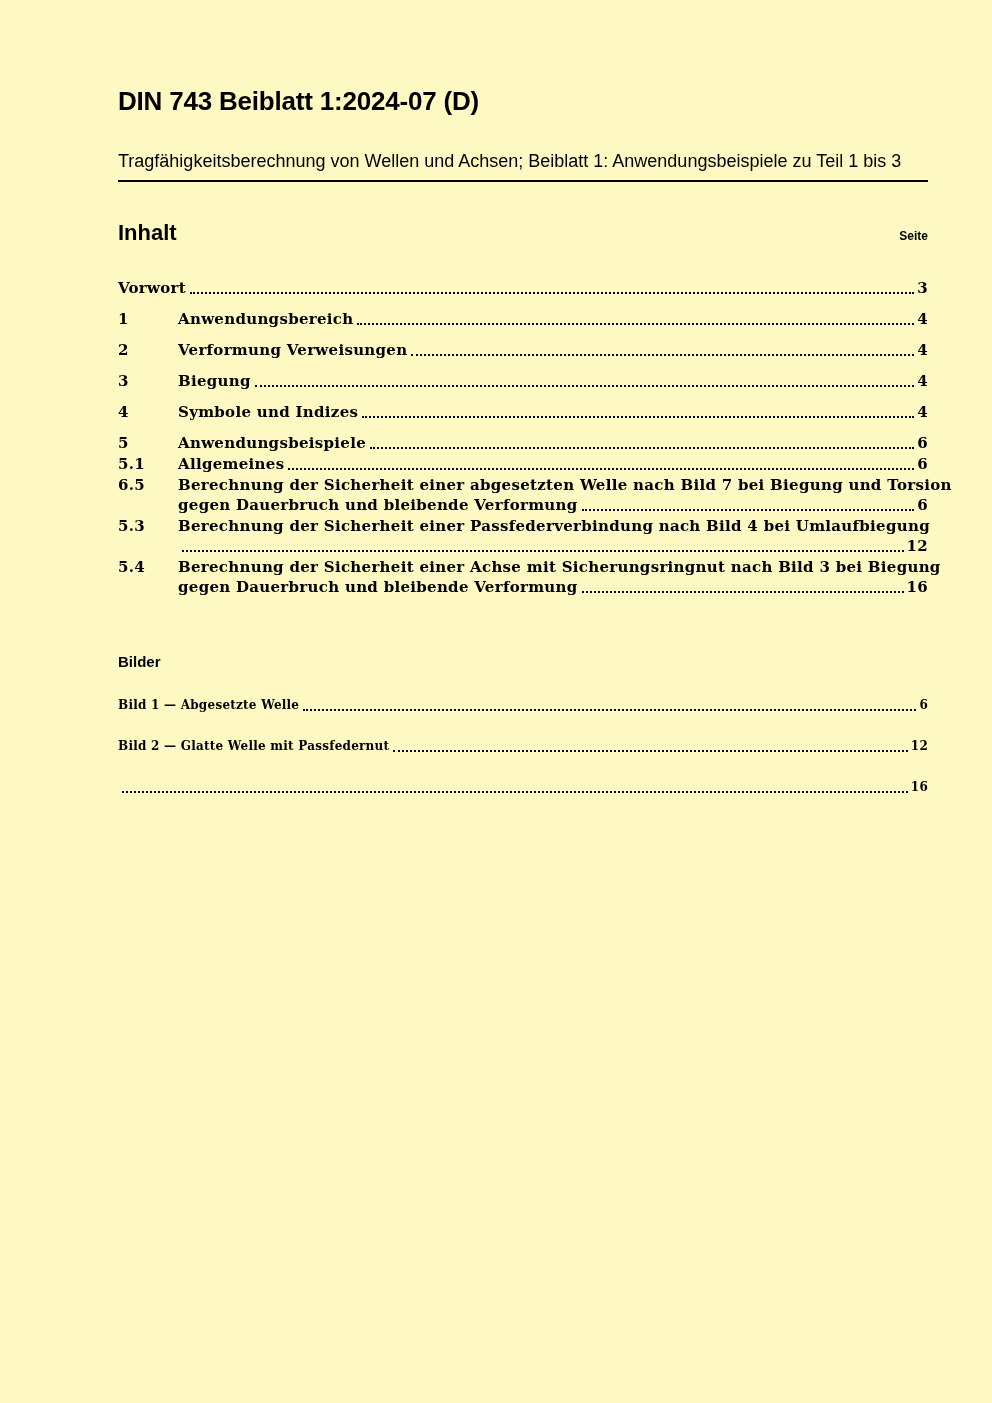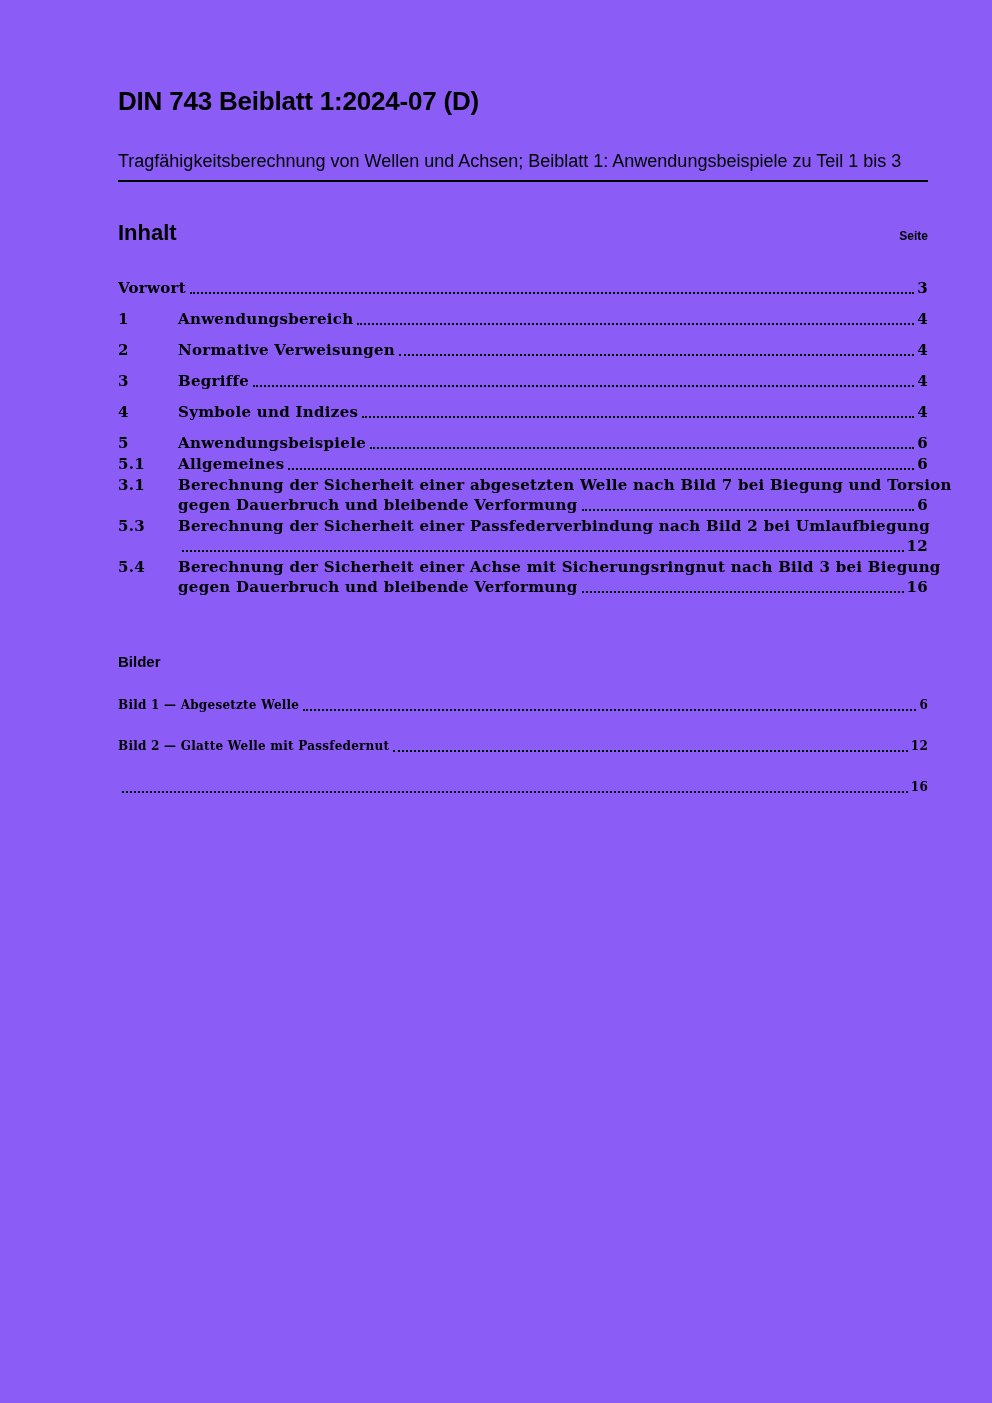--- a/index.html
+++ b/index.html
@@ -1,20 +1,20 @@
 <!DOCTYPE html>
 <html><head>
 <meta charset="utf-8">
 <style>
   html, body { margin: 0; padding: 0; background: #ffffff; }
   .page {
     position: relative;
     width: 992px;
     height: 1403px;
-    background: #8b5cf6;
+    background: #fef9c3;
     color: #000000;
     overflow: hidden;
   }
   .content {
     position: absolute;
     left: 118px;
     top: 0;
     width: 810px;
   }
   .doc-title {
@@ -128,29 +128,29 @@
           <div class="toc-line">
             <span class="toc-num">1</span>
             <span class="toc-text">Anwendungsbereich</span>
             <span class="leader"></span>
             <span class="toc-page">4</span>
           </div>
         </div>
         <div class="toc-row spaced">
           <div class="toc-line">
             <span class="toc-num">2</span>
-            <span class="toc-text">Normative Verweisungen</span>
+            <span class="toc-text">Verformung Verweisungen</span>
             <span class="leader"></span>
             <span class="toc-page">4</span>
           </div>
         </div>
         <div class="toc-row spaced">
           <div class="toc-line">
             <span class="toc-num">3</span>
-            <span class="toc-text">Begriffe</span>
+            <span class="toc-text">Biegung</span>
             <span class="leader"></span>
             <span class="toc-page">4</span>
           </div>
         </div>
         <div class="toc-row spaced">
           <div class="toc-line">
             <span class="toc-num">4</span>
             <span class="toc-text">Symbole und Indizes</span>
             <span class="leader"></span>
             <span class="toc-page">4</span>
@@ -167,34 +167,34 @@
         <div class="toc-row">
           <div class="toc-line">
             <span class="toc-num">5.1</span>
             <span class="toc-text">Allgemeines</span>
             <span class="leader"></span>
             <span class="toc-page">6</span>
           </div>
         </div>
         <div class="toc-row">
           <div class="toc-line">
-            <span class="toc-num">3.1</span>
+            <span class="toc-num">6.5</span>
             <span class="toc-text">Berechnung der Sicherheit einer abgesetzten Welle nach Bild 7 bei Biegung und Torsion</span>
           </div>
           <div class="toc-line">
             <span class="toc-num"></span>
             <span class="toc-text">gegen Dauerbruch und bleibende Verformung</span>
             <span class="leader"></span>
             <span class="toc-page">6</span>
           </div>
         </div>
         <div class="toc-row">
           <div class="toc-line">
             <span class="toc-num">5.3</span>
-            <span class="toc-text">Berechnung der Sicherheit einer Passfederverbindung nach Bild 2 bei Umlaufbiegung</span>
+            <span class="toc-text">Berechnung der Sicherheit einer Passfederverbindung nach Bild 4 bei Umlaufbiegung</span>
           </div>
           <div class="toc-line">
             <span class="toc-num"></span>
             <span class="leader"></span>
             <span class="toc-page">12</span>
           </div>
         </div>
         <div class="toc-row">
           <div class="toc-line">
             <span class="toc-num">5.4</span>

